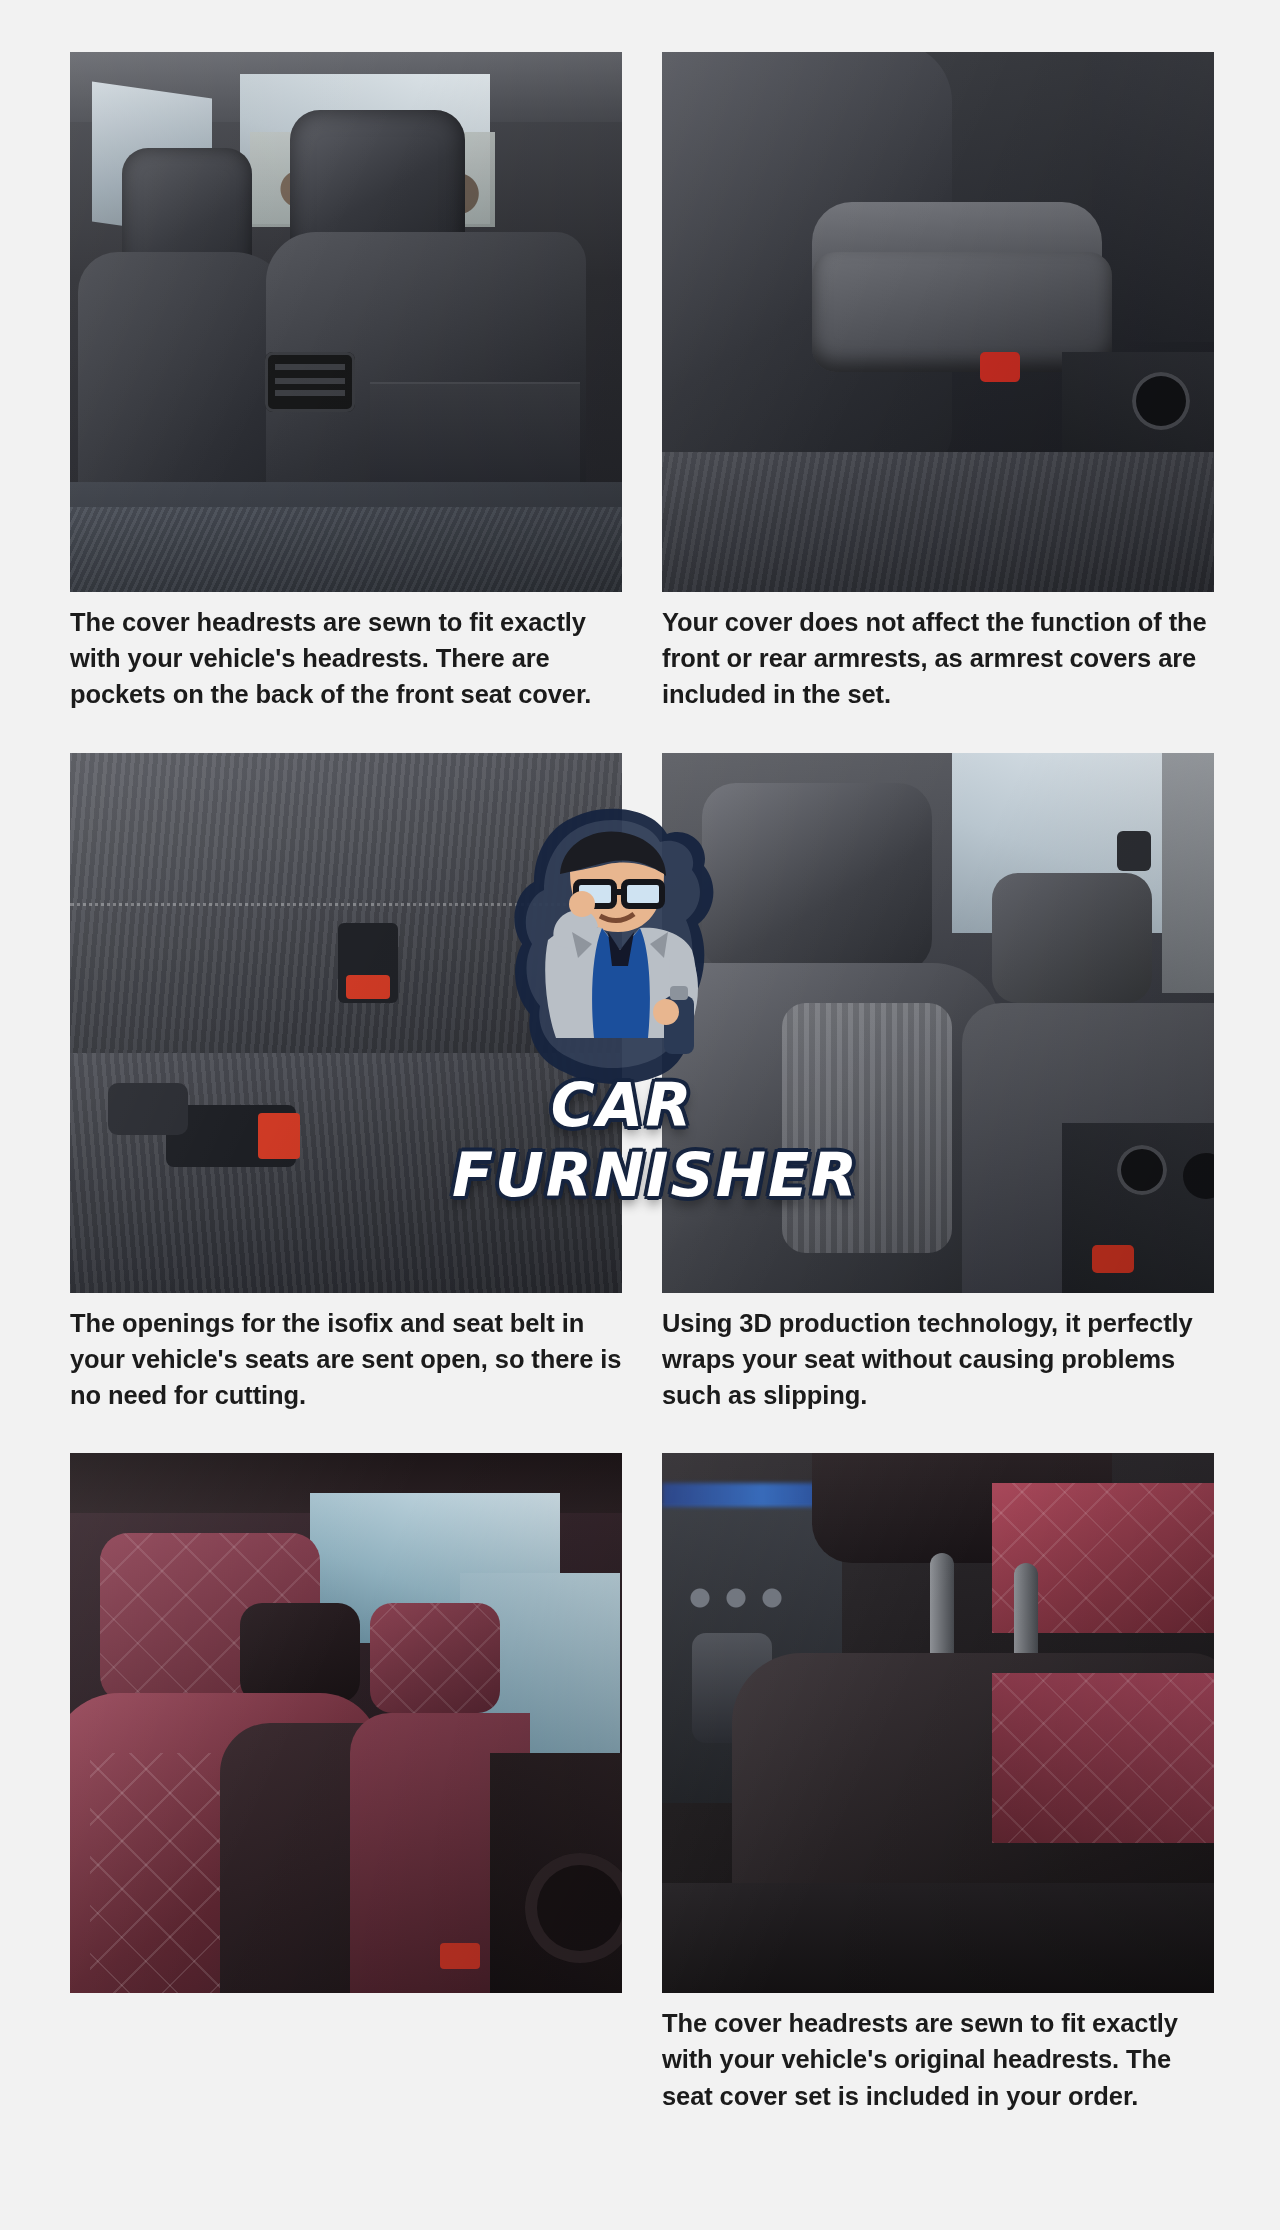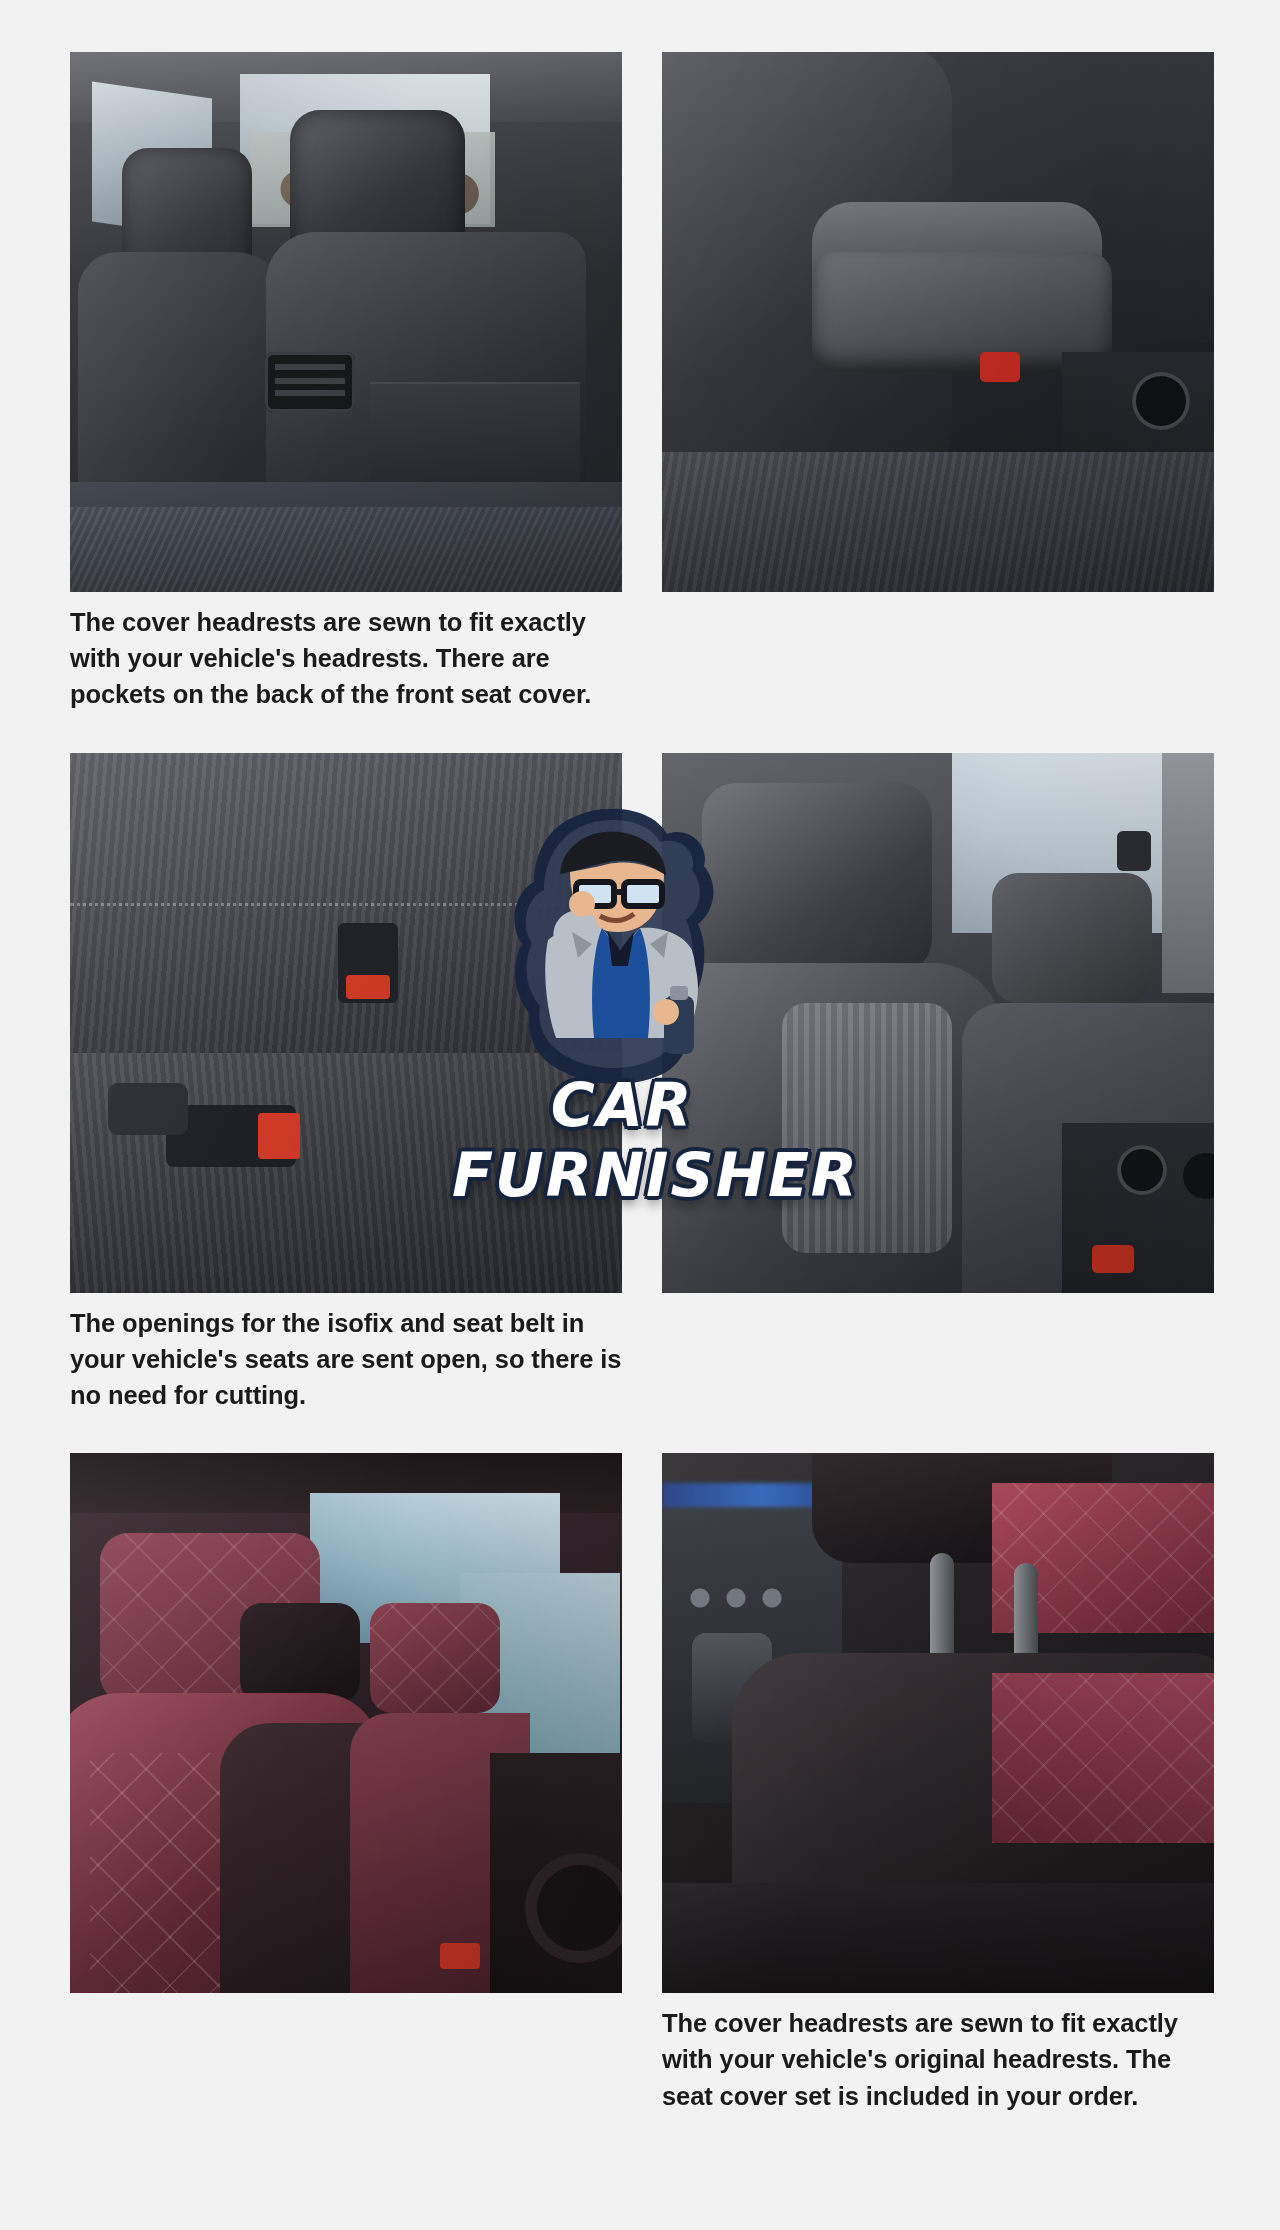--- a/index.html
+++ b/index.html
@@ -234,20 +234,21 @@
         <div class="layer bigseat"></div>
         <div class="layer door"></div>
         <div class="layer armshade"></div>
         <div class="layer arm"></div>
         <div class="layer console"></div>
         <div class="layer cup"></div>
         <div class="layer buckle"></div>
         <div class="layer seatbase"></div>
         <div class="gloss"></div>
       </div>
+      <div class="caption">Your cover does not affect the function of the front or rear armrests, as armrest covers are included in the set.</div>
     </div>
 
     <div class="cell">
       <div class="photo p3">
         <div class="layer back"></div>
         <div class="layer seam"></div>
         <div class="layer base"></div>
         <div class="layer belt1">
             <b></b>
           </div>
@@ -268,20 +269,21 @@
         <div class="layer hrA"></div>
         <div class="layer hrB"></div>
         <div class="layer seatA"></div>
         <div class="layer suede"></div>
         <div class="layer seatB"></div>
         <div class="layer consoleb"></div>
         <div class="layer cupb"></div>
         <div class="layer buck"></div>
         <div class="gloss"></div>
       </div>
+      <div class="caption">Using 3D production technology, it perfectly wraps your seat without causing problems such as slipping.</div>
     </div>
 
     <div class="cell">
       <div class="photo p5">
         <div class="layer roof"></div>
         <div class="layer glass"></div>
         <div class="layer glass2"></div>
         <div class="layer quiltA"></div>
         <div class="layer hrMid"></div>
         <div class="layer hrR"></div>

